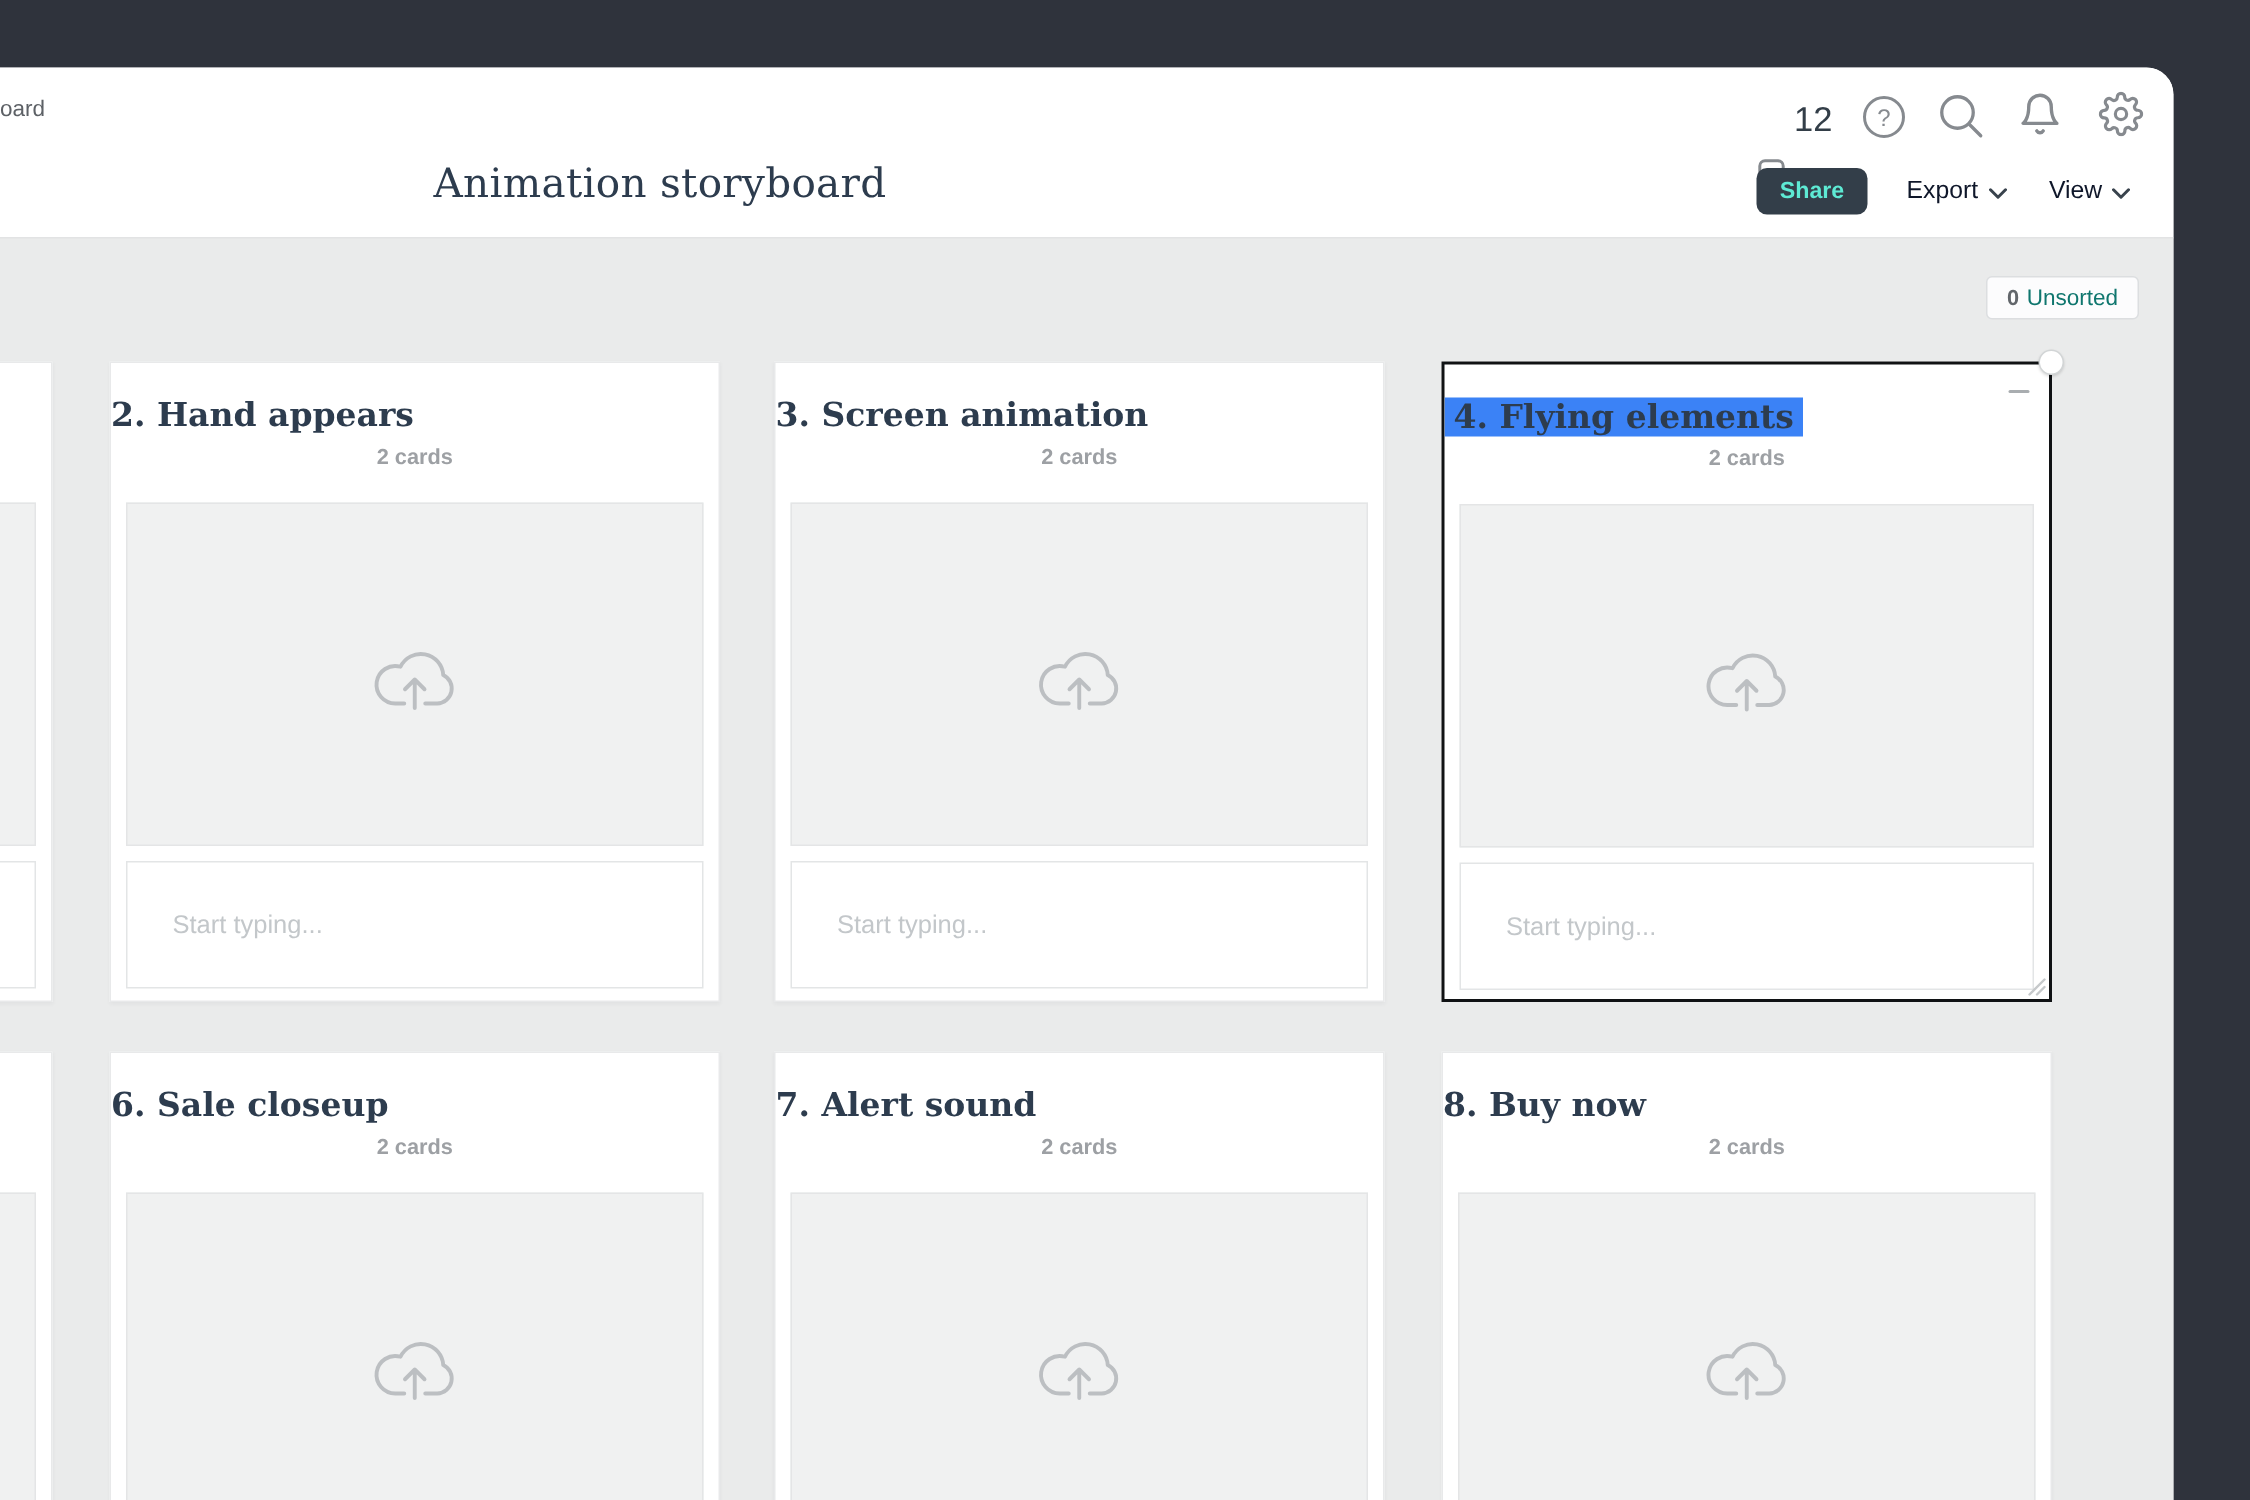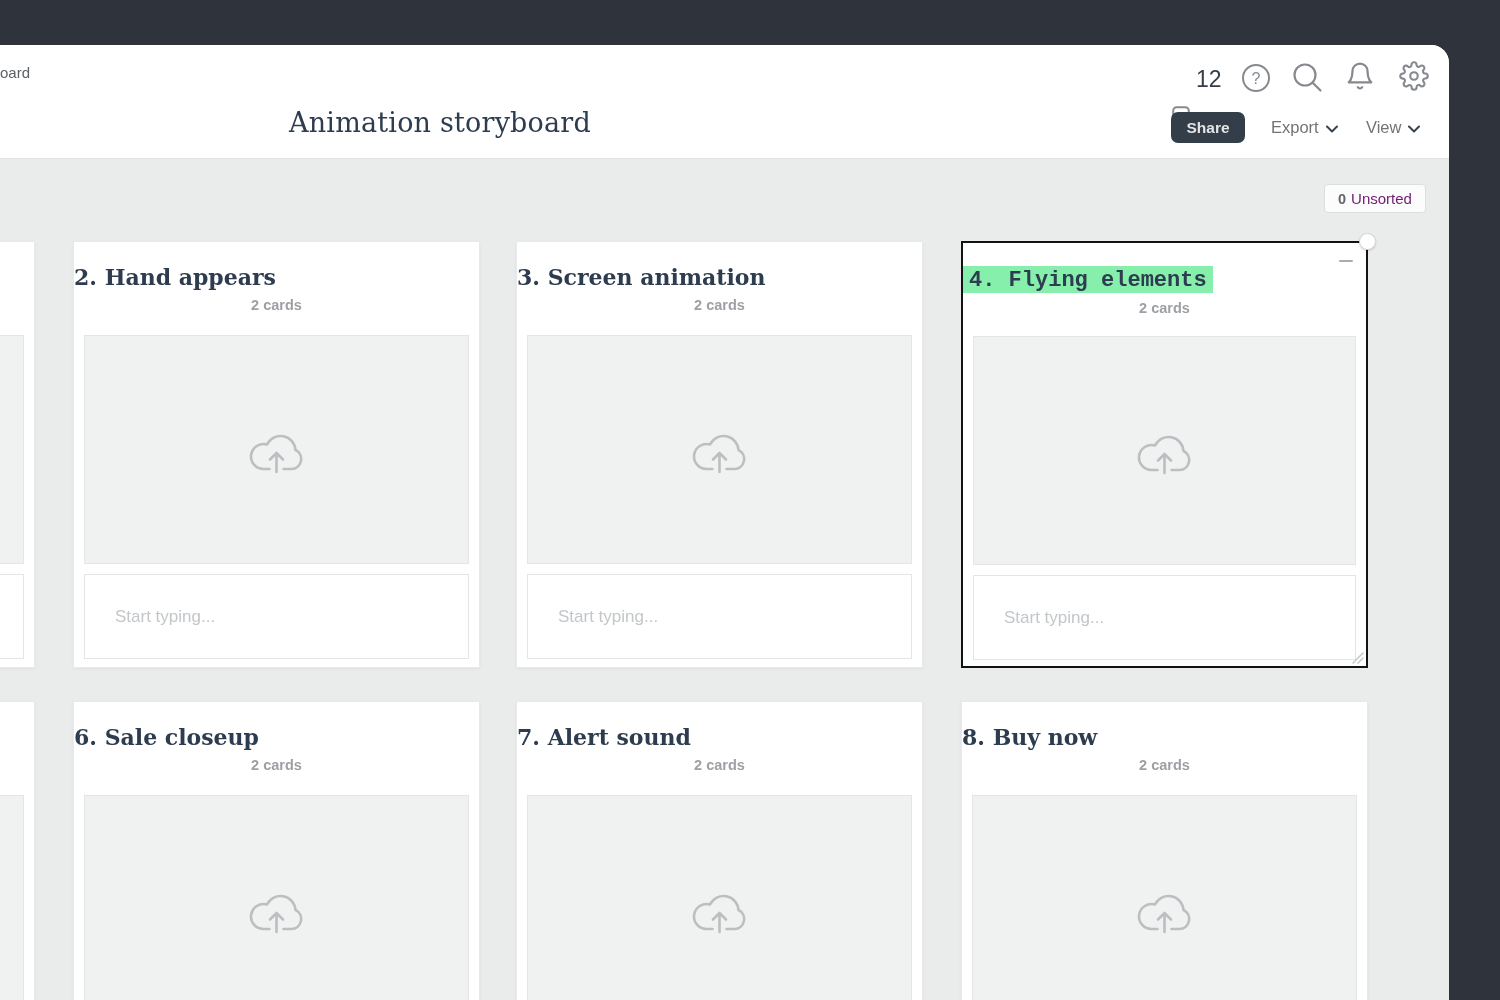--- a/index.html
+++ b/index.html
@@ -21,54 +21,54 @@
     font-family:"DejaVu Serif","Liberation Serif",serif;font-weight:400;
     font-size:27px;color:#2d3c4e;letter-spacing:.2px;
   }
   
   .hdr-icon{position:absolute;cursor:pointer;}
   .hdr-icon svg{display:block;}
   .boards-count{position:absolute;left:1196px;top:21px;font-size:23px;color:#333e48;}
   
   .share-btn{
     position:absolute;left:1171px;top:67px;width:74px;height:31px;
-    background:#333e49;color:#e5e5e5;font-size:15.5px;font-weight:bold;
+    background:#333e49;color:#5eead4;font-size:15.5px;font-weight:bold;
     border-radius:7px;display:flex;align-items:center;justify-content:center;cursor:pointer;
   }
   .menu-btn{
     position:absolute;top:67px;height:31px;display:flex;align-items:center;gap:7px;
-    font-size:16.5px;color:#737373;cursor:pointer;
+    font-size:16.5px;color:#0f172a;cursor:pointer;
   }
   .menu-btn svg{display:block;margin-top:2px;}
   .export-btn{left:1271px;}
   .view-btn{left:1366px;}
   
   .board-canvas{
     position:absolute;top:113px;left:0;right:0;height:842px;
     background:#eaebeb;border-top:1px solid #e2e3e4;overflow:hidden;
   }
   .unsorted-badge{
     position:absolute;left:1324px;top:25px;width:102px;height:29px;box-sizing:border-box;
     background:#fcfcfd;border:1px solid #dcdee0;border-radius:4px;
     display:flex;align-items:center;justify-content:center;gap:5px;cursor:pointer;
   }
   .unsorted-badge .count{font-size:14.5px;font-weight:bold;color:#62666b;}
-  .unsorted-badge .label{font-size:15px;color:#701a75;}
+  .unsorted-badge .label{font-size:15px;color:#0f766e;}
   
   .card{
     position:absolute;width:407px;height:427px;box-sizing:border-box;
     background:#fff;border:1px solid #e8e9ea;box-shadow:0 1px 3px rgba(40,45,50,.05);
   }
   .card.selected{border:2px solid #101214;box-shadow:none;}
   .card-title{
     margin-top:22px;text-align:left;
     font-family:"DejaVu Serif","Liberation Serif",serif;font-weight:700;
     font-size:22px;color:#2d3c4e;white-space:nowrap;overflow:hidden;
   }
-  .selected .card-title-text{background:#86efac;padding:2px 6px 3px;font-family:Liberation Mono, monospace;}
+  .selected .card-title-text{background:#3b82f6;padding:2px 6px 3px;}
   .card-subtitle{margin-top:7px;text-align:center;font-size:14.5px;color:#9da0a4;font-weight:bold;}
   .card-dropzone{
     position:absolute;left:10px;right:10px;top:93px;height:229px;box-sizing:border-box;
     background:#f0f1f1;border:1px solid #e4e5e6;
     display:flex;align-items:center;justify-content:center;
   }
   .card-input{
     position:absolute;left:10px;right:10px;top:332px;height:85px;box-sizing:border-box;
     background:#fff;border:1px solid #e3e5e6;
     display:flex;align-items:center;padding-left:30px;

